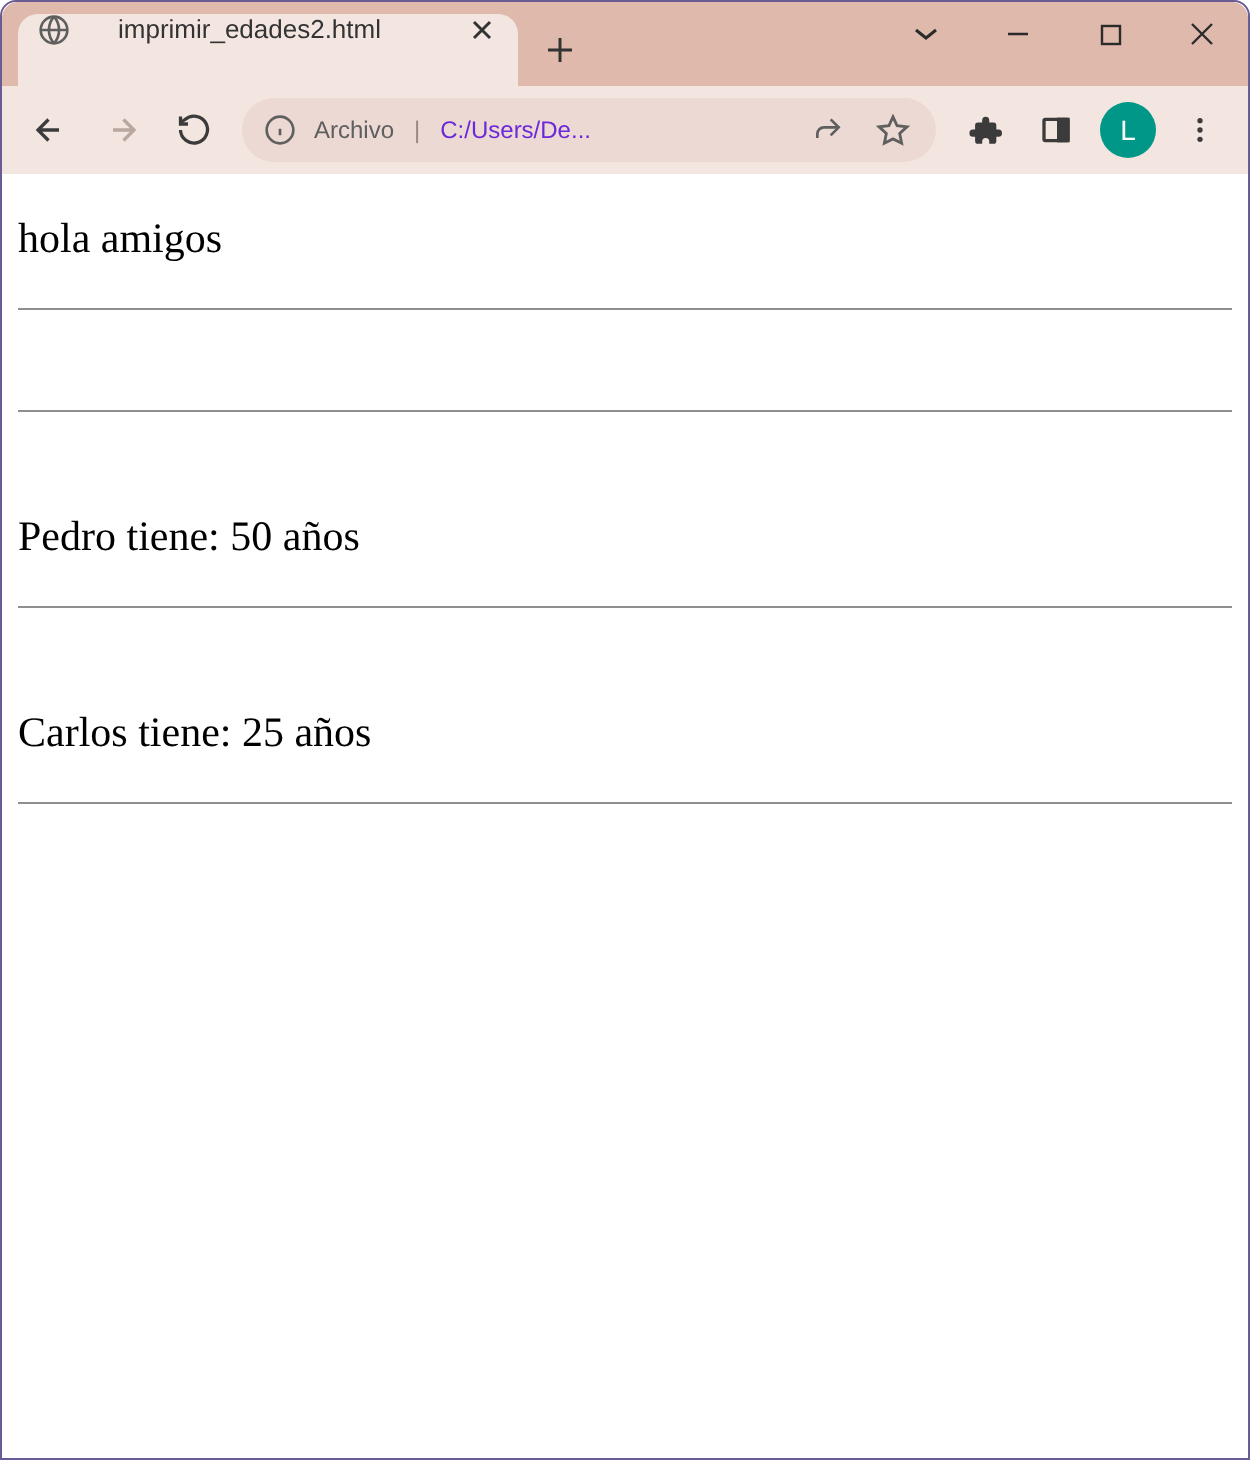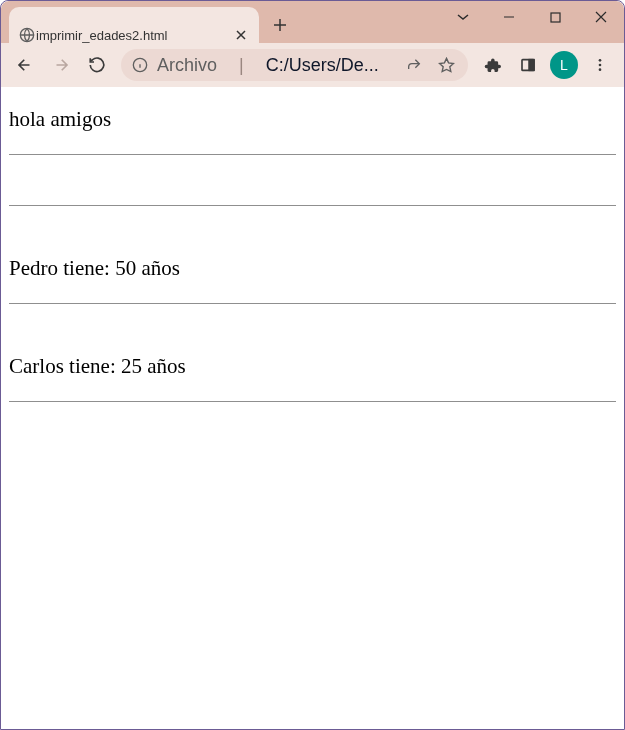--- a/index.html
+++ b/index.html
@@ -29,23 +29,23 @@
       padding-top: 6px;
       padding-left: 8px;
       flex: 0 0 auto;
     }
     .tab {
       background: #f3e6e1;
       border-radius: 10px 10px 0 0;
       height: 36px;
       width: 250px;
       display: flex;
-      align-items: flex-end;
+      align-items: flex-start;
       padding: 0 10px;
-      gap: 1px;
+      gap: 24px;
       position: relative;
     }
     .tab-favicon {
       width: 16px;
       height: 16px;
       display: flex;
       align-items: center;
       justify-content: center;
     }
     .tab-title {
@@ -133,37 +133,37 @@
     .addr-icon {
       width: 18px;
       height: 18px;
       display: flex;
       align-items: center;
       justify-content: center;
       color: #5f5f5f;
       flex-shrink: 0;
     }
     .addr-text {
-      font-size: 18px;
+      font-size: 12px;
       color: #5f5f5f;
       display: flex;
       align-items: flex-end;
-      gap: 22px;
+      gap: 10px;
       flex: 1;
       white-space: nowrap;
       overflow: hidden;
     }
     .addr-prefix {
       color: #5f5f5f;
     }
     .addr-sep {
       color: #9a8780;
     }
     .addr-url {
-      color: #0f172a;
+      color: #6d28d9;
       overflow: hidden;
       text-overflow: ellipsis;
     }
     .addr-action {
       width: 24px;
       height: 24px;
       display: flex;
       align-items: center;
       justify-content: center;
       color: #5f5f5f;

